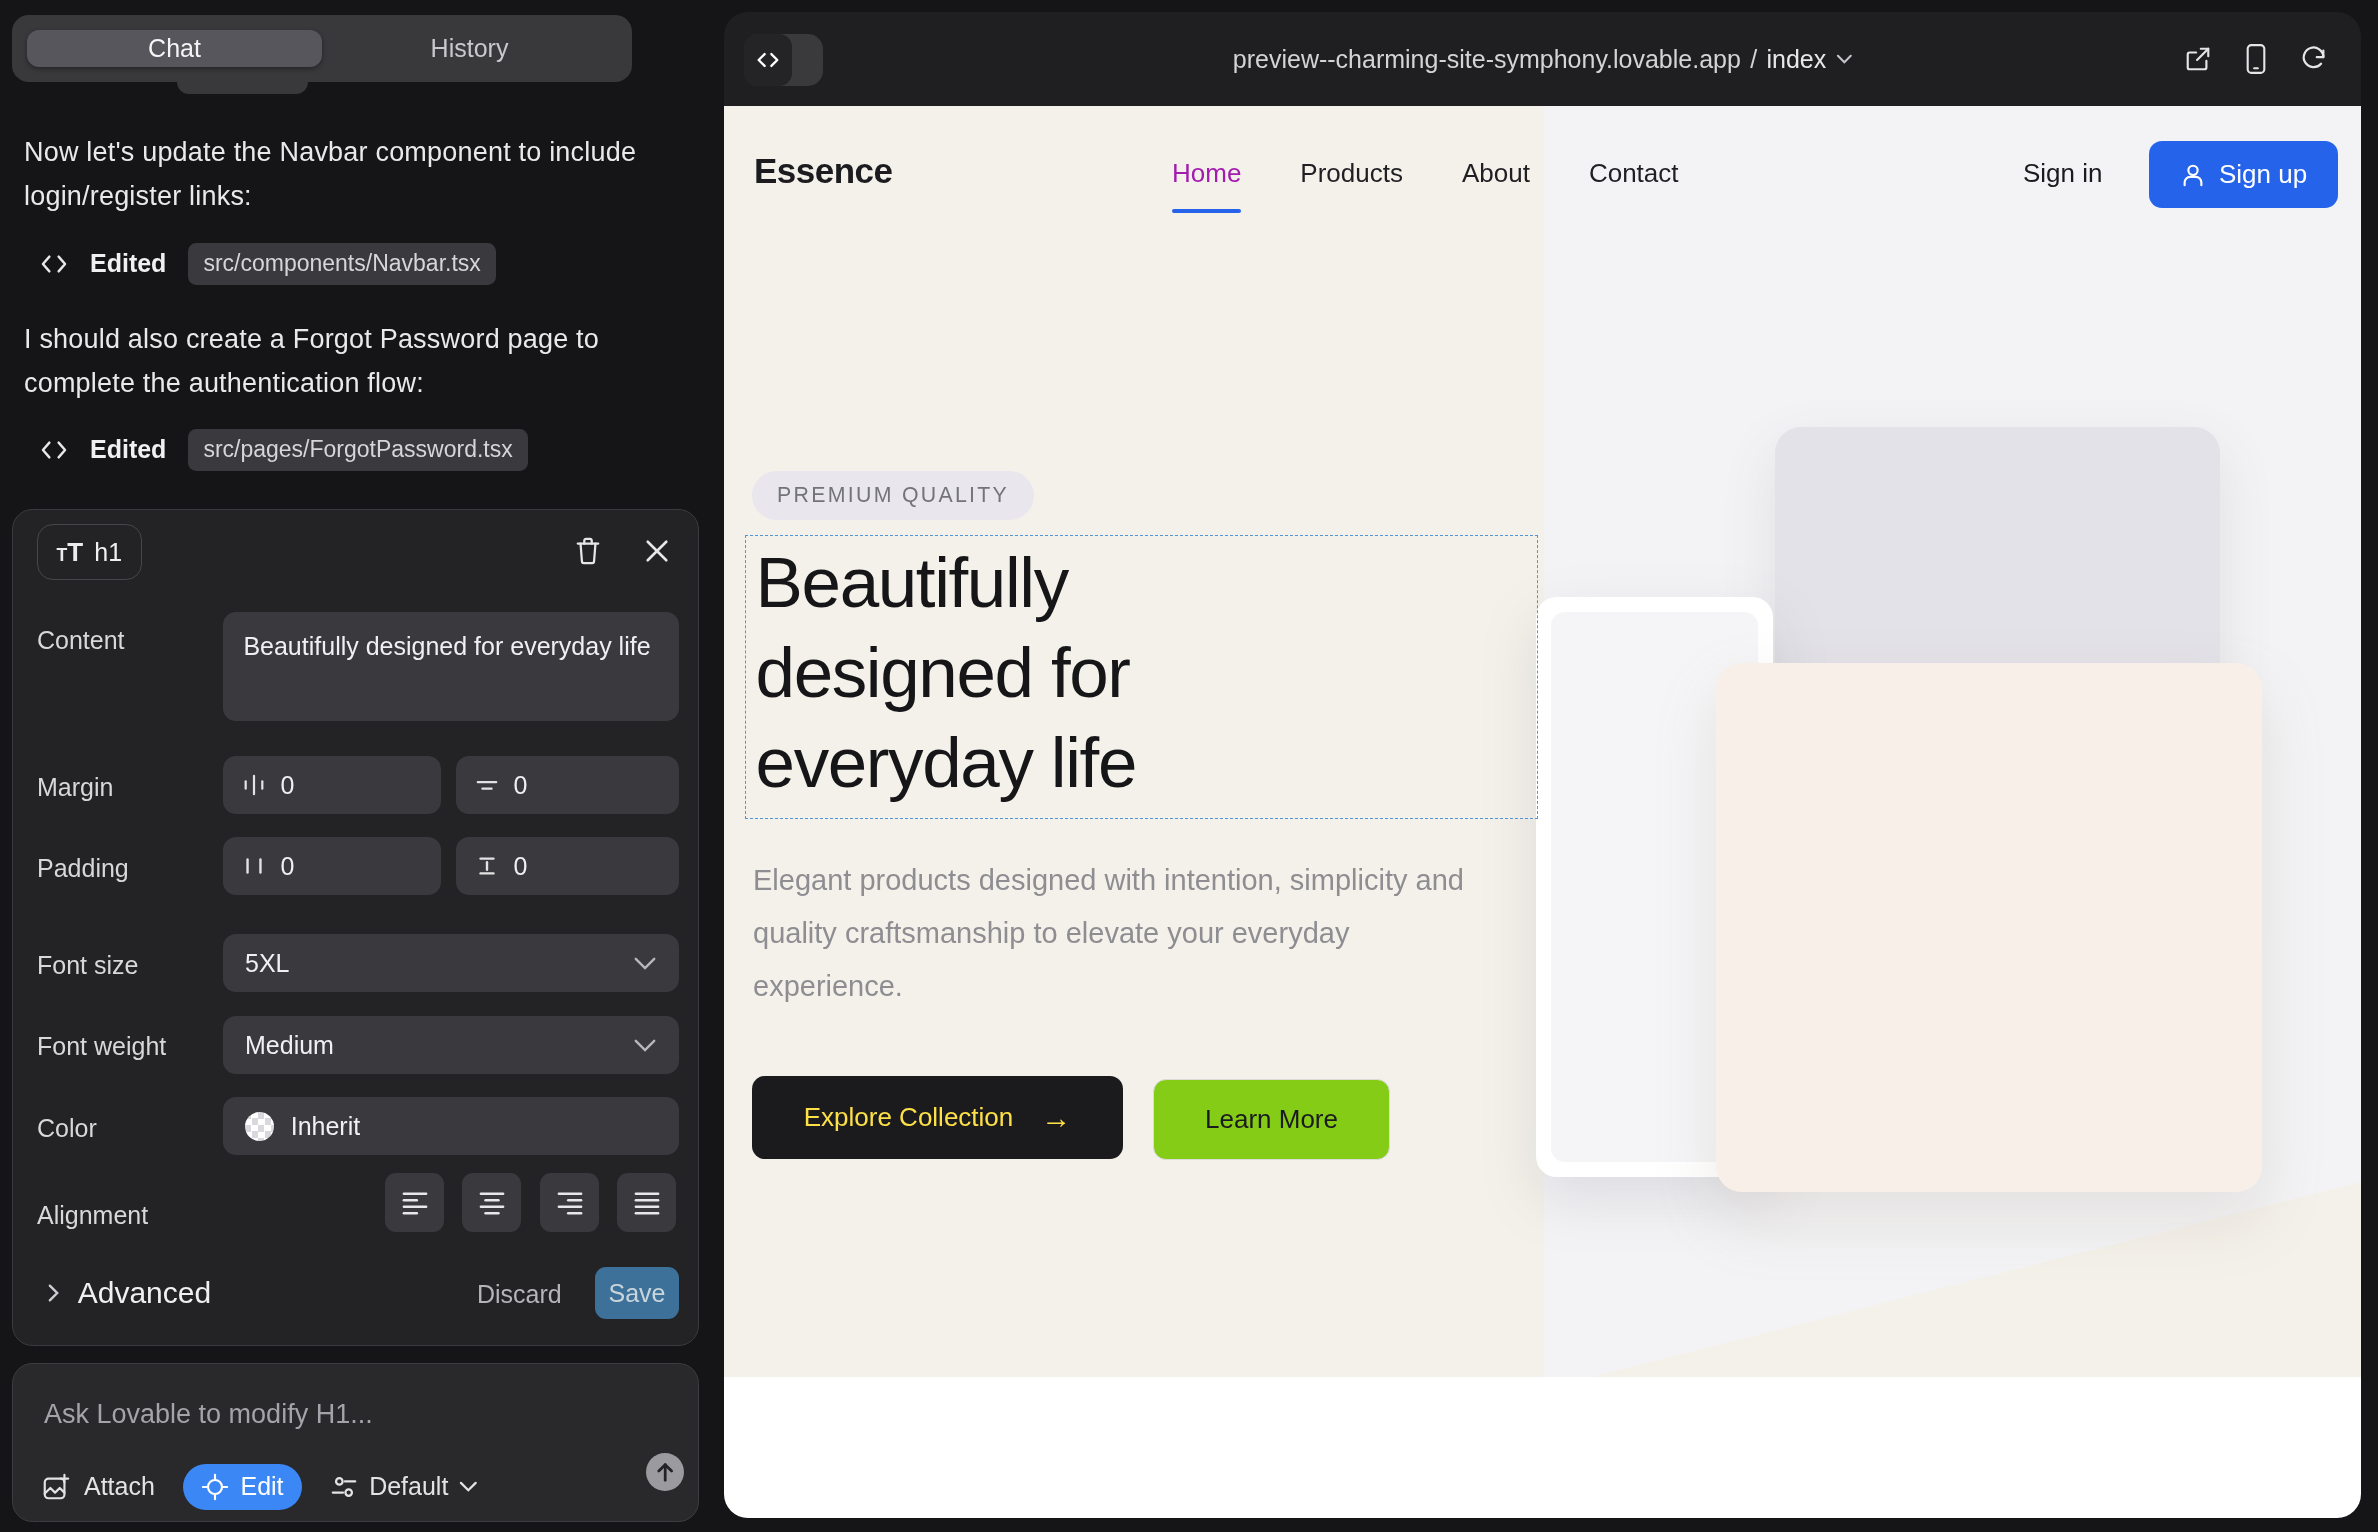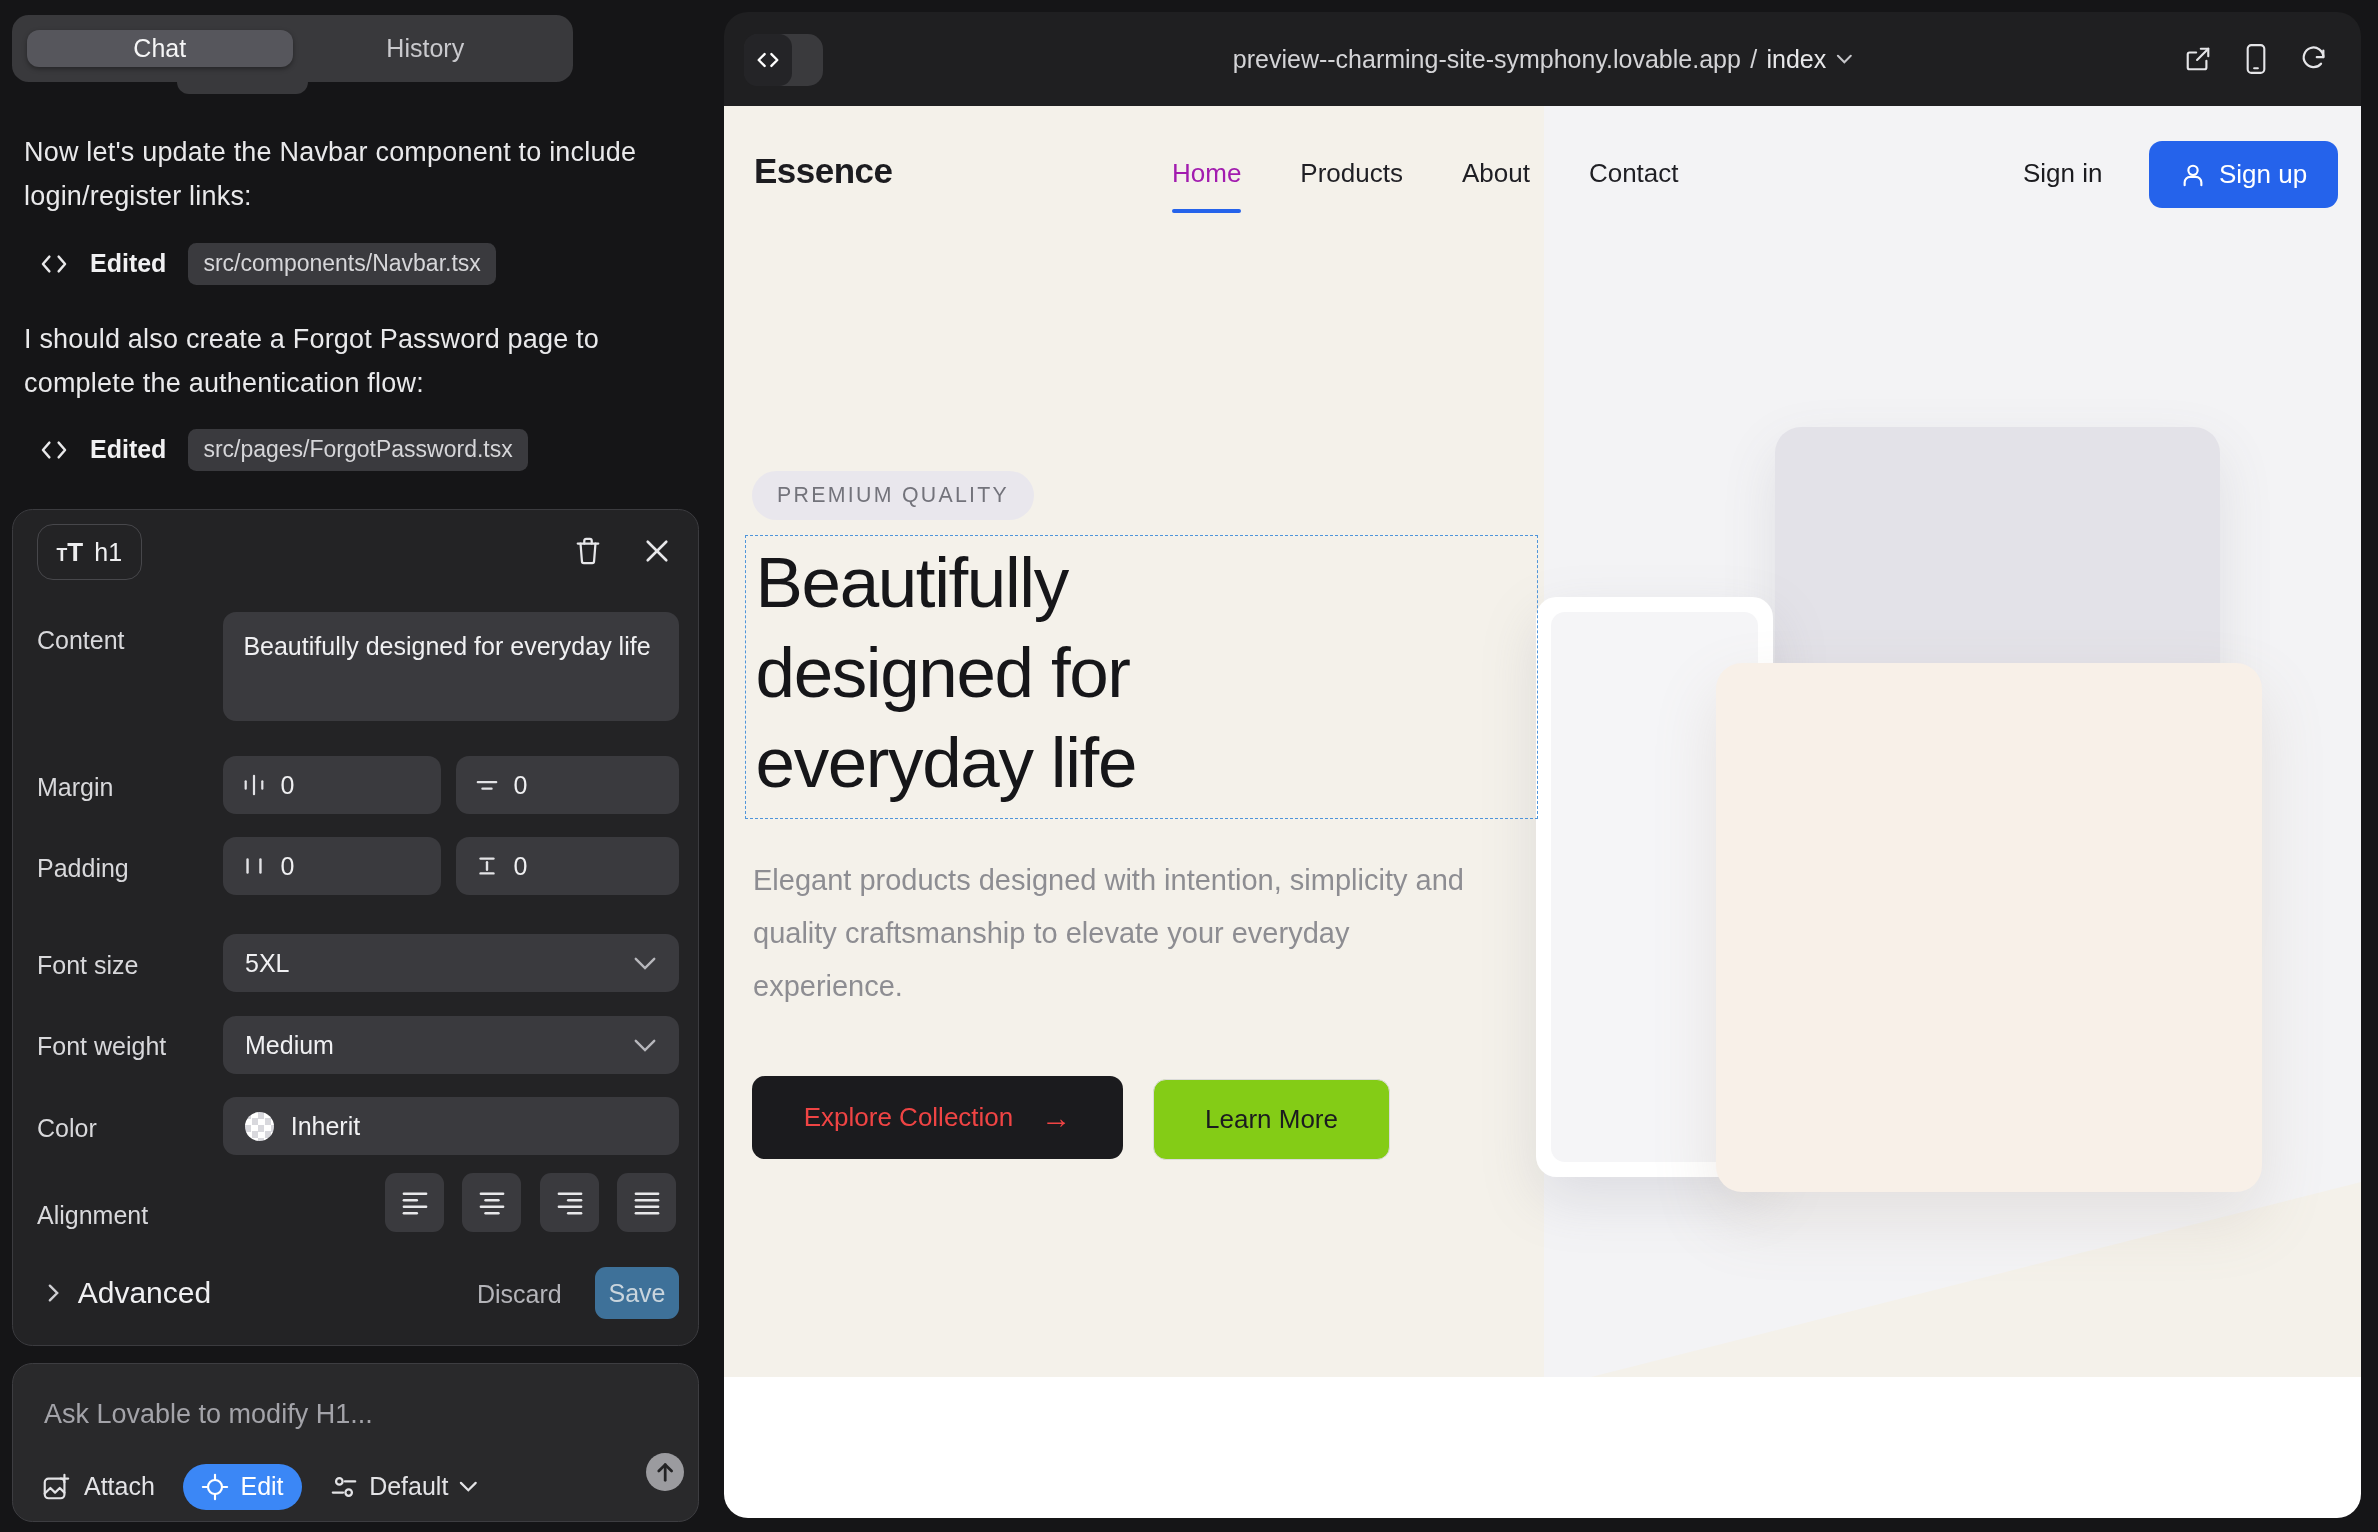--- a/index.html
+++ b/index.html
@@ -8,21 +8,21 @@
     background:#151517;
     font-family:"Liberation Sans", sans-serif;
     overflow:hidden;
     position:relative;
     color:#ececee;
   }
   svg { display:block; }
 
   
   .tabs {
-    position:absolute; left:12px; top:15px; width:561px; height:67px;
+    position:absolute; left:12px; top:15px; width:620px; height:67px;
     background:#39393c; border-radius:16.7px; display:flex; padding:15px;text-align:center;
   }
   .tab { flex:1; display:flex; align-items:center; justify-content:center;
     font-size:25px; color:#c9c9cd; border-radius:12px; cursor:pointer; }
   .tab.active { background:#56565c; color:#f5f5f6; box-shadow:0 1.9px 5.6px rgba(0,0,0,.35); }
   .scroll-pill { position:absolute; left:177px; top:82px; width:131px; height:12px;
     background:#39393c; border-radius:0 0 12px 12px; }
 
   .chat-msg { position:absolute; left:24px; width:640px; font-size:27px;
     line-height:44px; color:#e9e9eb; letter-spacing:0.2px; }
@@ -151,21 +151,21 @@
   .hero-badge { position:absolute; left:28px; top:365px; background:#e9e7ed;
     border-radius:927px; padding:12px 25px; font-size:21.3px; letter-spacing:2.3px;
     color:#73737b; }
   .selection { position:absolute; left:21.3px; top:429px; width:793px; height:284px;
     border:1.9px dashed #4f95da; }
   .hero-title { position:absolute; left:9.3px; top:1.9px; width:557px; font-size:71px;
     line-height:90px; font-weight:500; color:#161619; letter-spacing:-1.4px; }
   .hero-desc { position:absolute; left:29px; top:748px; width:751px; font-size:29px;
     line-height:53px; color:#8d8d92; }
   .cta-primary { position:absolute; left:28px; top:970px; width:371px; height:83px;
-    background:#1b1b1e; border:none; border-radius:13px; color:#ef4444; font-size:26px;
+    background:#1b1b1e; border:none; border-radius:13px; color:#fde047; font-size:26px;
     display:flex; align-items:center; justify-content:center; gap:28px;
     cursor:pointer; font-family:inherit; }
   .cta-primary .arrow { font-size:30px; }
   .cta-secondary { position:absolute; left:429px; top:973px; width:237px; height:81px;
     background:#84cc16; border:1.9px solid #dbdbd9; border-radius:13px; color:#1b1b1f;
     font-size:26px; display:flex; align-items:center; justify-content:center;
     cursor:pointer; font-family:inherit; }
 </style>
 </head>
 <body>

